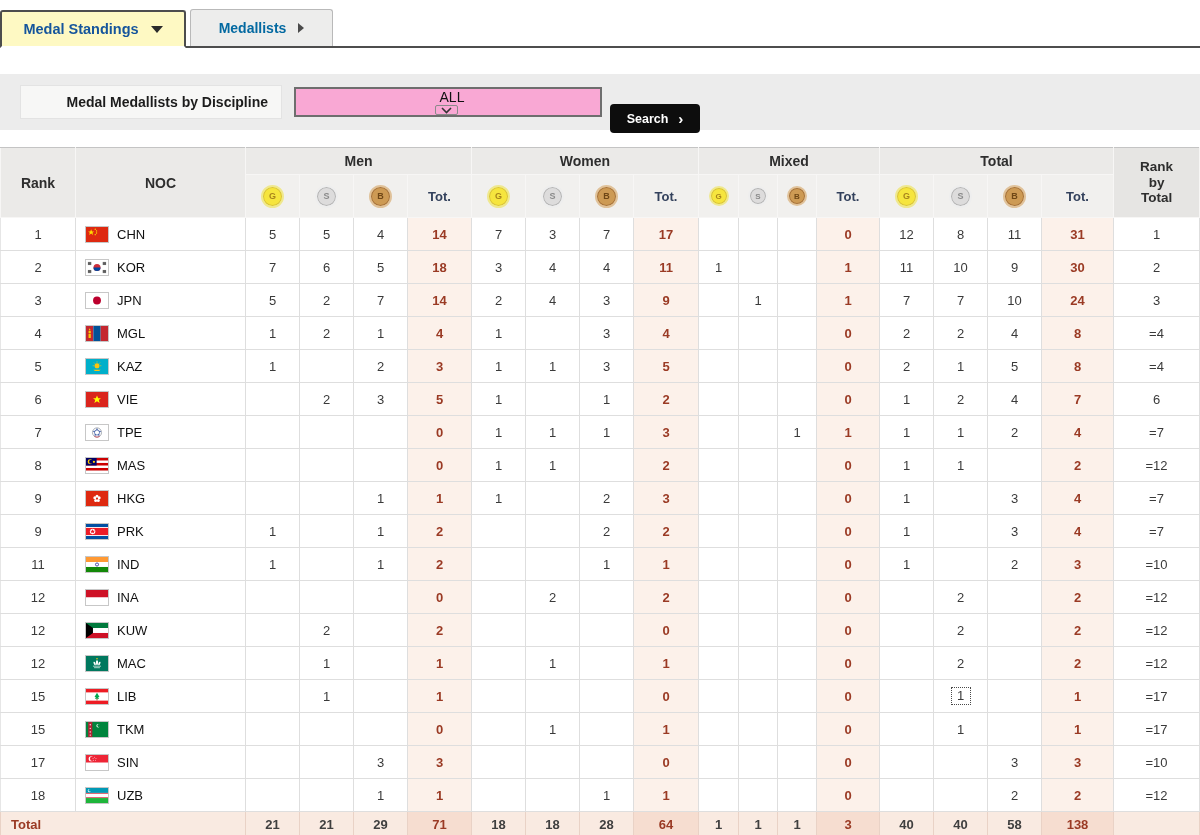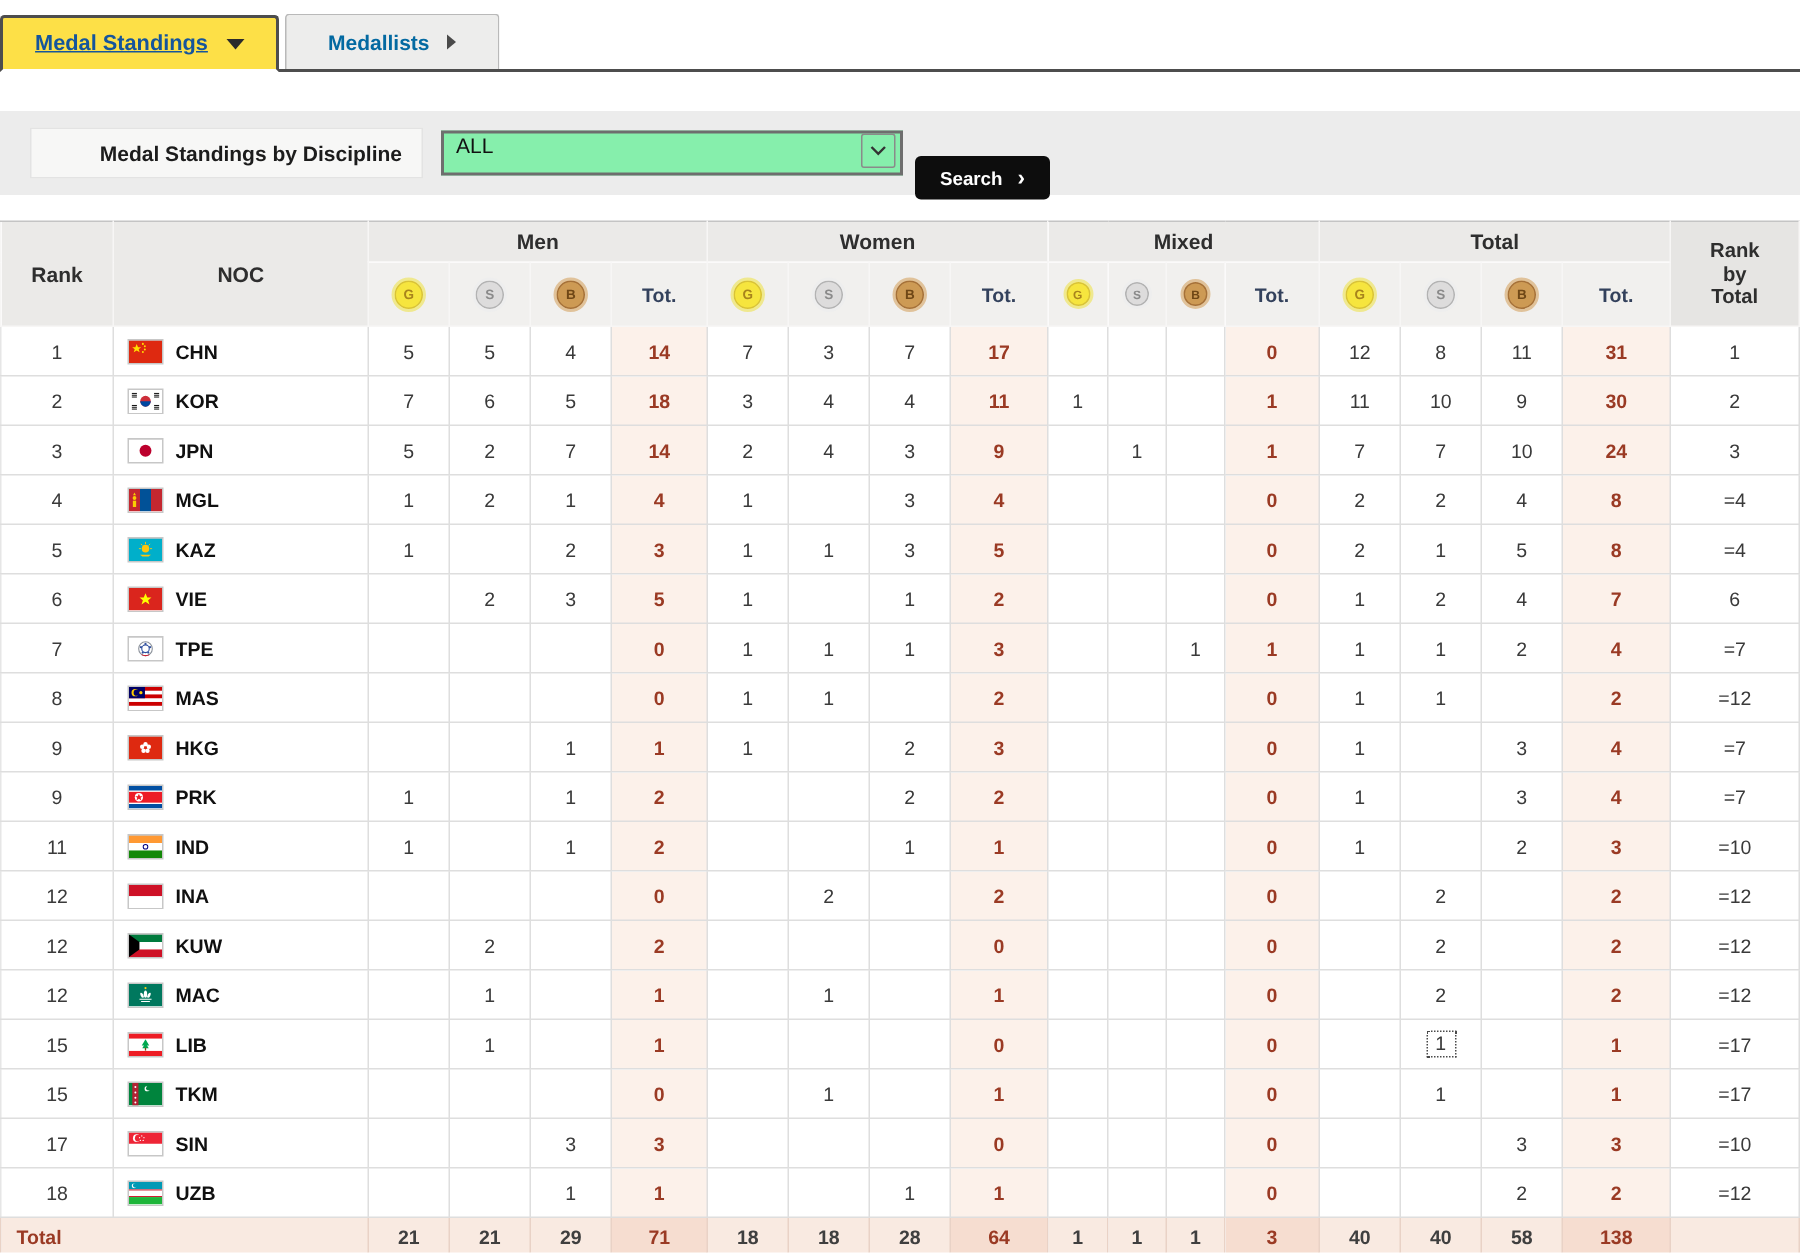--- a/index.html
+++ b/index.html
@@ -4,35 +4,35 @@
 <style>
   html,body{margin:0;padding:0;width:1200px;height:835px;background:#fff;overflow:hidden;
     font-family:"Liberation Sans", sans-serif; -webkit-font-smoothing:antialiased;}
   .page{width:1200px;height:835px;position:relative;}
 
   
   .tabbar{padding-top:10px;height:36px;border-bottom:2px solid #4d4d4d;display:flex;align-items:flex-end;}
   .tab{box-sizing:border-box;height:37px;display:flex;align-items:center;justify-content:center;gap:12px;
        font-size:14px;font-weight:bold;color:#0369a1;background:#ededec;border:1px solid #b9b9b9;
        border-bottom:none;border-radius:3px 3px 0 0;margin-right:4px;cursor:pointer;}
-  .tab.active{background:#fde047;border:2px solid #4d4d4d;border-bottom:2px solid #fff;margin-bottom:-2px;
-       height:38px;color:#15559c;font-size:14.5px;text-decoration:underline;}
+  .tab.active{background:#fef9c3;border:2px solid #4d4d4d;border-bottom:2px solid #fff;margin-bottom:-2px;
+       height:38px;color:#15559c;font-size:14.5px;}
   .caret-down{width:0;height:0;border-left:6px solid transparent;border-right:6px solid transparent;
        border-top:7px solid #2b2b2b;display:inline-block;}
   .caret-right{width:0;height:0;border-top:5px solid transparent;border-bottom:5px solid transparent;
        border-left:6px solid #4a4a4a;display:inline-block;}
   .t1{width:186px}.t2{width:143px}.t3{width:180px}.t4{width:214px}
 
   
   .filterwrap{margin-top:26px;height:56px;background:#ececec;display:flex;align-items:center;}
   .filter-label-box{margin-left:20px;width:262px;height:34px;background:#f7f7f6;border:1px solid #e3e3e3;
        display:flex;align-items:center;justify-content:flex-end;padding-right:13px;box-sizing:border-box;
        font-size:14px;font-weight:bold;color:#1c1c1c;}
-  .select{margin-left:12px;width:308px;height:30px;background:#86efac;border:2px solid #6e6e6e;
-       box-sizing:border-box;display:flex;align-items:flex-start;cursor:pointer;}
+  .select{margin-left:12px;width:308px;height:30px;background:#f9a8d4;border:2px solid #6e6e6e;
+       box-sizing:border-box;display:flex;align-items:center;cursor:pointer;flex-direction:column;}
   .select .val{flex:1;padding-left:8px;font-size:14px;color:#111;}
   .select .drop{width:21px;height:21px;margin-right:3px;border:1px solid #8a8a8a;border-radius:2px;
        display:flex;align-items:center;justify-content:center;}
   .select .drop svg{display:block}
   .search-btn{margin-left:8px;width:90px;height:29px;background:#0d0d0d;border:none;border-radius:4px;
        color:#fff;font-weight:bold;font-size:12.5px;display:flex;align-items:center;justify-content:center;
        gap:10px;cursor:pointer;font-family:inherit;margin-top:33px;}
   .search-btn .arr{font-size:15px;font-weight:bold;line-height:1;}
 
   
@@ -42,21 +42,21 @@
        font-size:14px;font-weight:bold;color:#2e2e2e;}
   thead tr.grow{height:27px;}
   thead tr.irow{height:43px;}
   thead tr.irow th{background:#f1f0ee;}
   thead th.tot-head{color:#33415c;font-size:13px;background:#f5efec;text-align:center;}
   thead th.rbt-head{white-space:pre-line;line-height:1.15;font-size:13.5px;background:#e6e5e3;}
   thead th.rankh,thead th.noch{background:#ebeae8;}
   tbody td{height:33px;border:1px solid #dedede;font-size:13px;color:#3a3a3a;background:#fff;}
   tbody tr td:first-child{border-left:1px solid #e6e6e6;}
   tbody td.noc{text-align:left;padding-left:10px;}
-  tbody td.noc .code{font-weight:bold;color:#101010;font-size:13px;vertical-align:middle;}
+  tbody td.noc .code{font-weight:normal;color:#101010;font-size:13px;vertical-align:middle;}
   td.tot{background:#fcf1ea !important;color:#9a3a24;font-weight:bold;}
   tfoot td{height:26px;background:#f9eae1;border:1px solid #e9d2c6;font-size:13px;color:#3f3f3f;font-weight:bold;}
   tfoot td.lbl{text-align:left;padding-left:10px;color:#9a3a24;}
   tfoot td.tot{background:#f6ddd0 !important;}
   .flag{display:inline-block;width:22px;height:15px;margin-right:9px;vertical-align:middle;
        box-shadow:0 0 0 1px rgba(0,0,0,0.22);}
   .flag svg{display:block;width:22px;height:15px;}
   .medal{display:inline-flex;width:19px;height:19px;border-radius:50%;align-items:center;justify-content:center;
        font-size:9px;font-weight:bold;}
   .medal.gold{background:#f6e53e;border:2px solid #efe88f;box-shadow:inset 0 0 0 1px #d8c23a;color:#a8841c;}
@@ -76,21 +76,21 @@
       <span class="caret-down"></span>
     </div>
     <div class="tab t2">
       <span>Medallists</span>
       <span class="caret-right"></span>
     </div>
   </div>
 
   <div class="filterwrap">
     <div class="filter-label-box">
-      <span>Medal Standings by Discipline</span>
+      <span>Medal Medallists by Discipline</span>
     </div>
     <div class="select">
       <span class="val">ALL</span>
       <span class="drop">
         <svg width="11" height="7" viewBox="0 0 11 7">
             <path d="M1 1l4.5 4.5L10 1" stroke="#333" stroke-width="1.6" fill="none"></path>
           </svg>
       </span>
     </div>
     <button class="search-btn">

